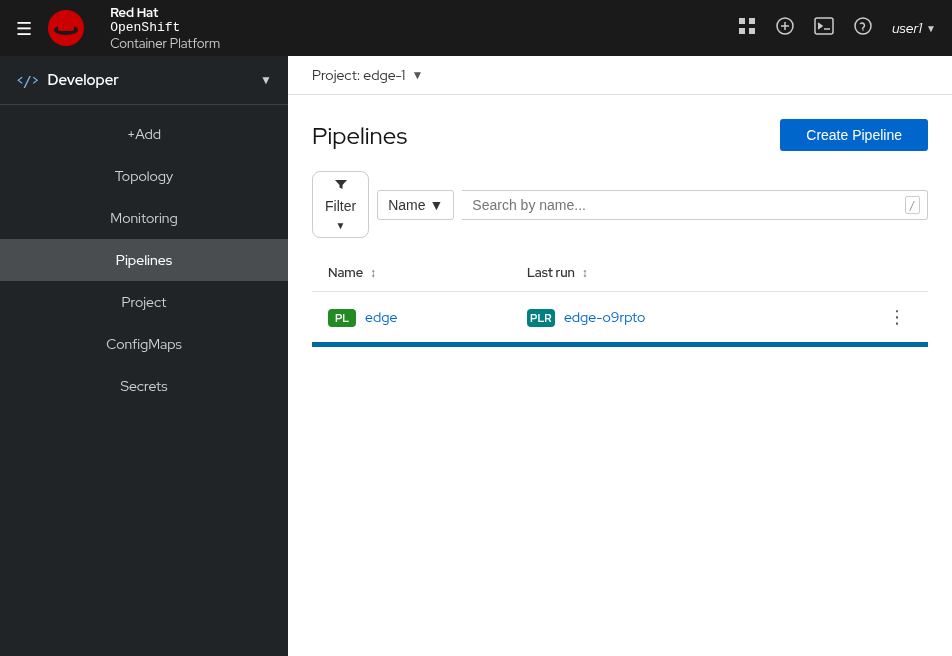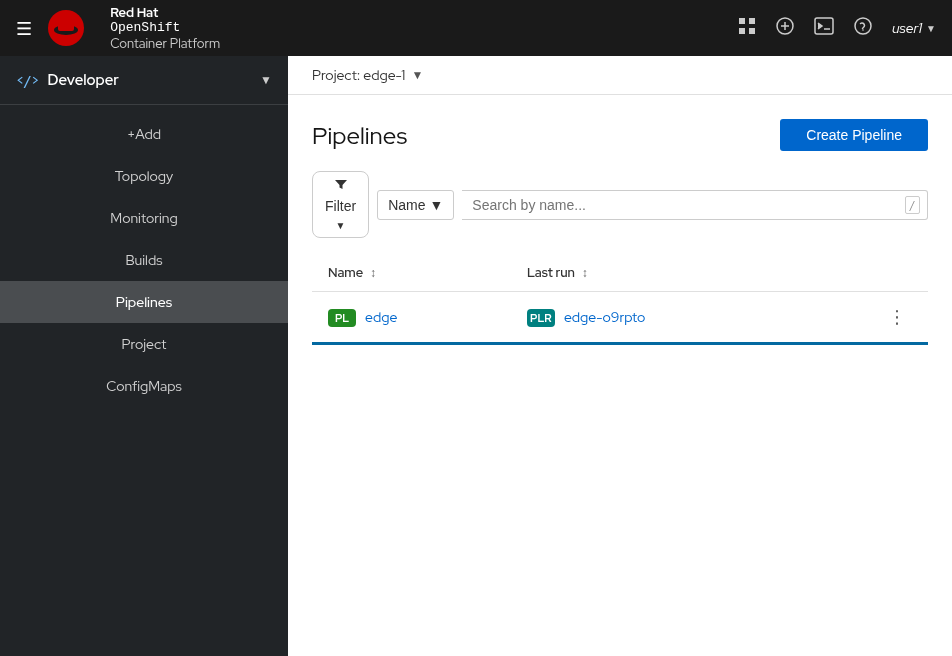--- a/index.html
+++ b/index.html
@@ -242,21 +242,21 @@
       border-bottom: 1px solid #e0e0e0;
     }
     .pipeline-table th .sort-icon {
       display: inline-block;
       margin-left: 4px;
       font-size: 12px;
       color: #666;
     }
     .pipeline-table td {
       padding: 12px 16px;
-      border-bottom: 3px solid #0369a1;
+      border-bottom: 5px solid #0369a1;
       font-size: 14px;
     }
 
     .badge {
       display: inline-flex;
       align-items: center;
       justify-content: center;
       border-radius: 4px;
       padding: 2px 6px;
       font-size: 11px;
@@ -348,24 +348,24 @@
       <div class="perspective">
         <span class="icon">&lt;/&gt;</span>
         <span>Developer</span>
       </div>
       <span class="chevron-down">▼</span>
     </div>
     <nav class="sidebar-nav">
       <div class="nav-item">+Add</div>
       <div class="nav-item">Topology</div>
       <div class="nav-item">Monitoring</div>
-      <div class="nav-item">Builds</div>
       <div class="nav-item active">Pipelines</div>
       <div class="nav-item">Project</div>
       <div class="nav-item">ConfigMaps</div>
+      <div class="nav-item">Secrets</div>
     </nav>
   </aside>
 
   <main class="content">
     <div class="content-header">
       <div class="project-selector">
         <span>Project: edge-1</span>
         <span class="chevron">▼</span>
       </div>
     </div>

